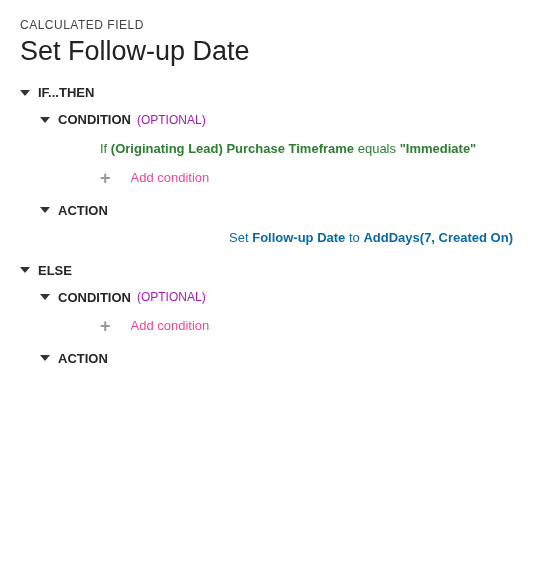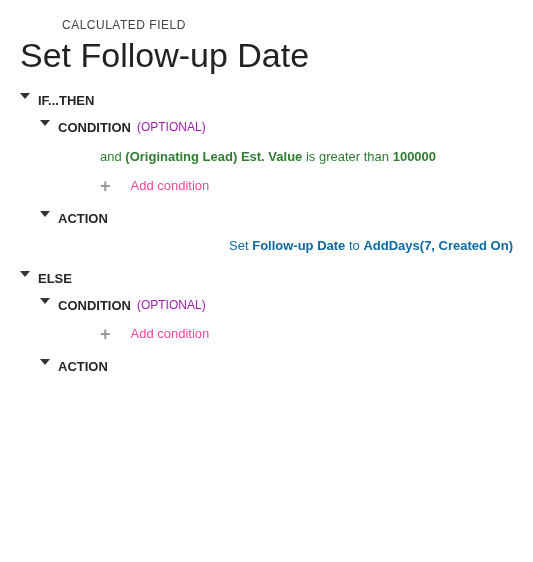--- a/index.html
+++ b/index.html
@@ -8,33 +8,33 @@
     padding: 18px 20px;
     font-family: "Segoe UI", Arial, sans-serif;
     background: #fff;
     color: #333;
     width: 533px;
   }
   .breadcrumb {
     font-size: 12px;
     color: #444;
     letter-spacing: 0.5px;
-    margin-left: 42px;
   }
   .page-title {
-    font-size: 34px;
+    font-size: 27px;
     font-weight: 300;
     color: #222;
     margin: 4px 0 18px 0;
   }
   .section {
     margin-top: 10px;
   }
   .section-header {
     display: flex;
+    align-items: center;
     margin-bottom: 12px;
   }
   .toggle {
     display: inline-block;
     width: 0;
     height: 0;
     border-left: 5px solid transparent;
     border-right: 5px solid transparent;
     border-top: 6px solid #333;
     margin-right: 8px;
@@ -100,30 +100,30 @@
     <span class="section-label">IF...THEN</span>
   </div>
 
   <div class="section indent-1">
     <div class="section-header">
       <span class="toggle"></span>
       <span class="section-label">CONDITION</span>
       <span class="optional">(OPTIONAL)</span>
     </div>
 
+    <div class="cond-line">
+      <span class="cond-prefix">If</span>
+      <span> </span>
+      <span class="cond-field">(Originating Lead) Purchase Timeframe</span>
+      <span> </span>
+      <span class="cond-op">equals</span>
+      <span> </span>
+      <span class="cond-val">"Immediate"</span>
+    </div>
 
-    <div class="cond-line">
-      <span class="cond-prefix">and</span>
-      <span> </span>
-      <span class="cond-field">(Originating Lead) Est. Value</span>
-      <span> </span>
-      <span class="cond-op">is greater than</span>
-      <span> </span>
-      <span class="cond-val">100000</span>
-    </div>
 
     <div class="add-line">
       <span class="plus-icon">+</span>
       <span class="add-text">Add condition</span>
     </div>
   </div>
 
   <div class="section indent-1">
     <div class="section-header">
       <span class="toggle"></span>

